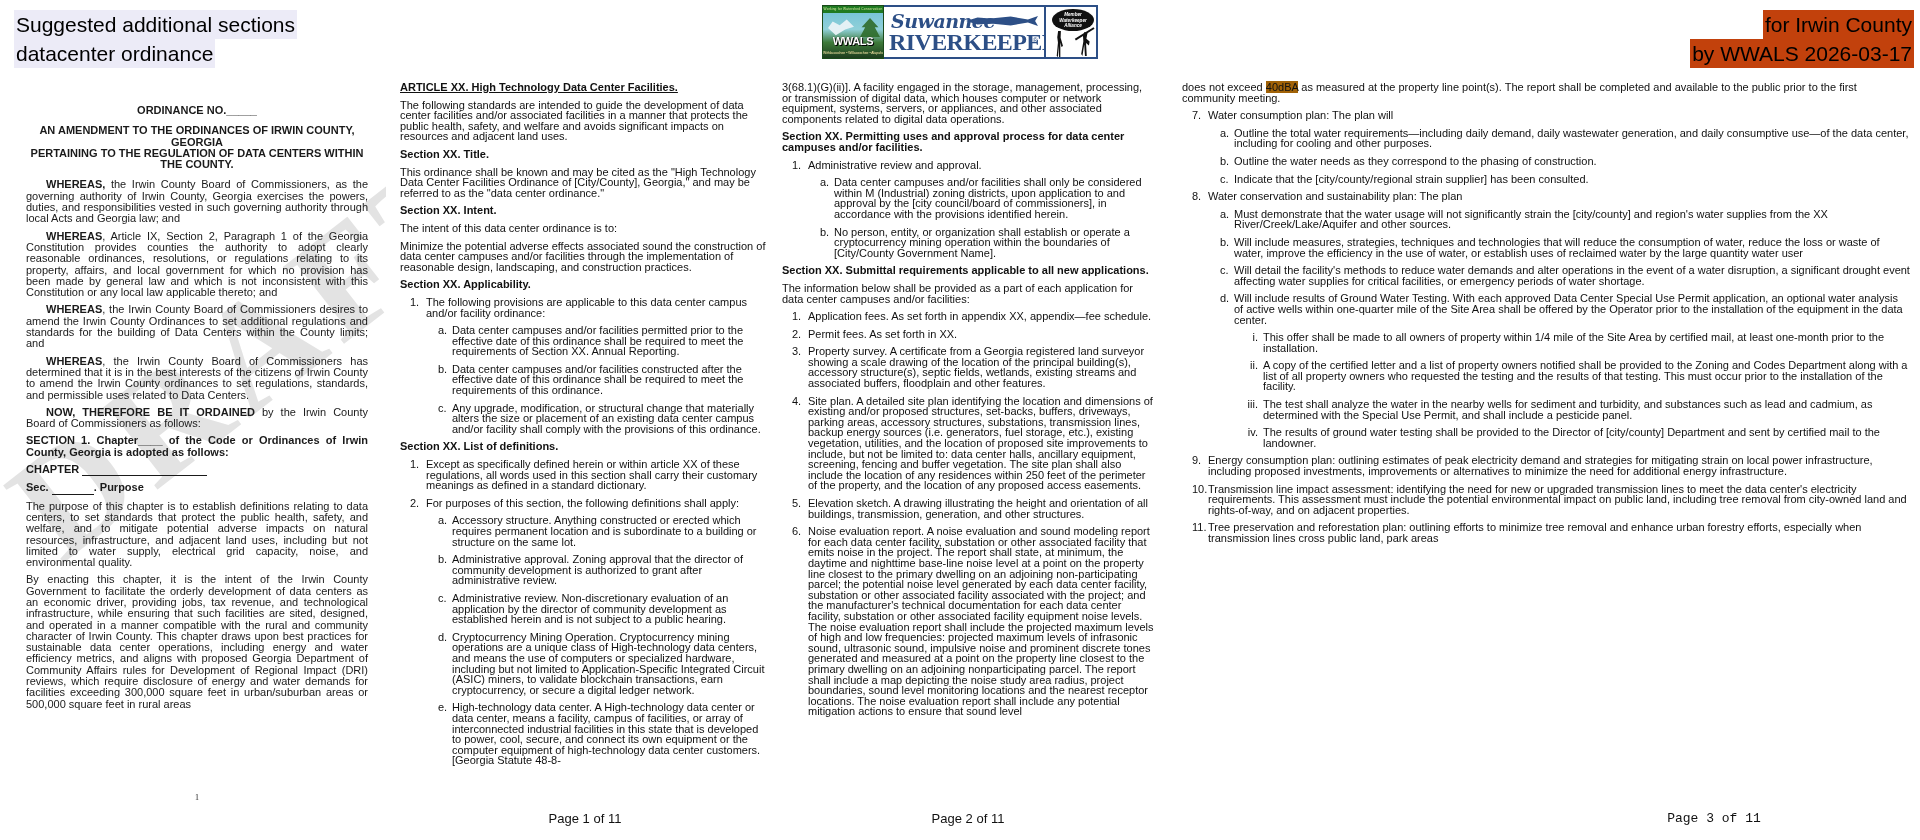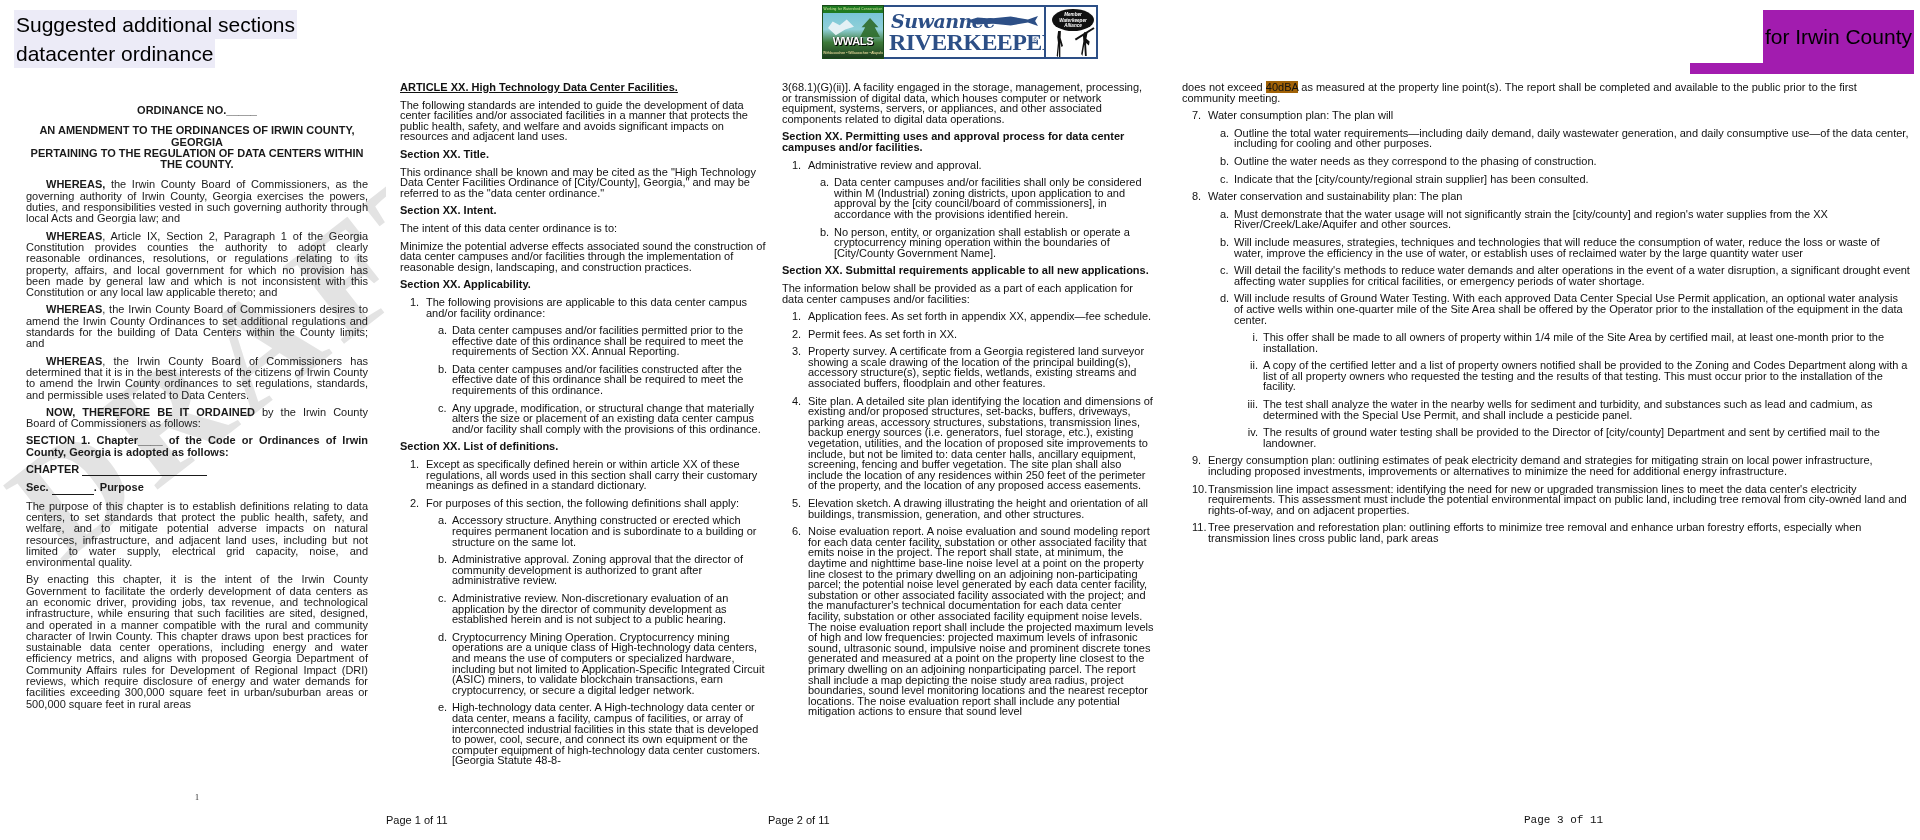--- a/index.html
+++ b/index.html
@@ -44,23 +44,23 @@
   .hdr-right {
     position: absolute;
     right: 6px;
     top: 10px;
     text-align: right;
     font-size: 21px;
     line-height: 29px;
     color: #000;
   }
   .hdr-right span {
-    background: #a21caf;
+    background: #c2410c;
     display: inline-block;
-    padding: 12px 2px;
+    padding: 0 2px;
   }
 
   
   .logo {
     position: absolute;
     left: 822px;
     top: 5px;
     width: 276px;
     height: 54px;
     display: flex;
@@ -240,21 +240,22 @@
   .lvl2 .bd { flex: 1; }
   .lvl3 { display: flex; margin: 0 0 7px 0; padding-left: 62px; }
   .lvl3 .mk { width: 14px; flex: 0 0 14px; text-align: right; padding-right: 5px; }
   .lvl3 .bd { flex: 1; }
   .hl { background: #a16207; }
 
   .folio {
     position: absolute;
     bottom: 14px;
     left: 0; right: 0;
-    font-size: 11px;
+    text-align: center;
+    font-size: 13px;
     color: #111;
   }
   .folio-serif {
     position: absolute;
     bottom: 38px;
     left: 0; right: 0;
     text-align: center;
     font-family: "Liberation Serif", serif;
     font-size: 8px;
     color: #1a1a1a;

